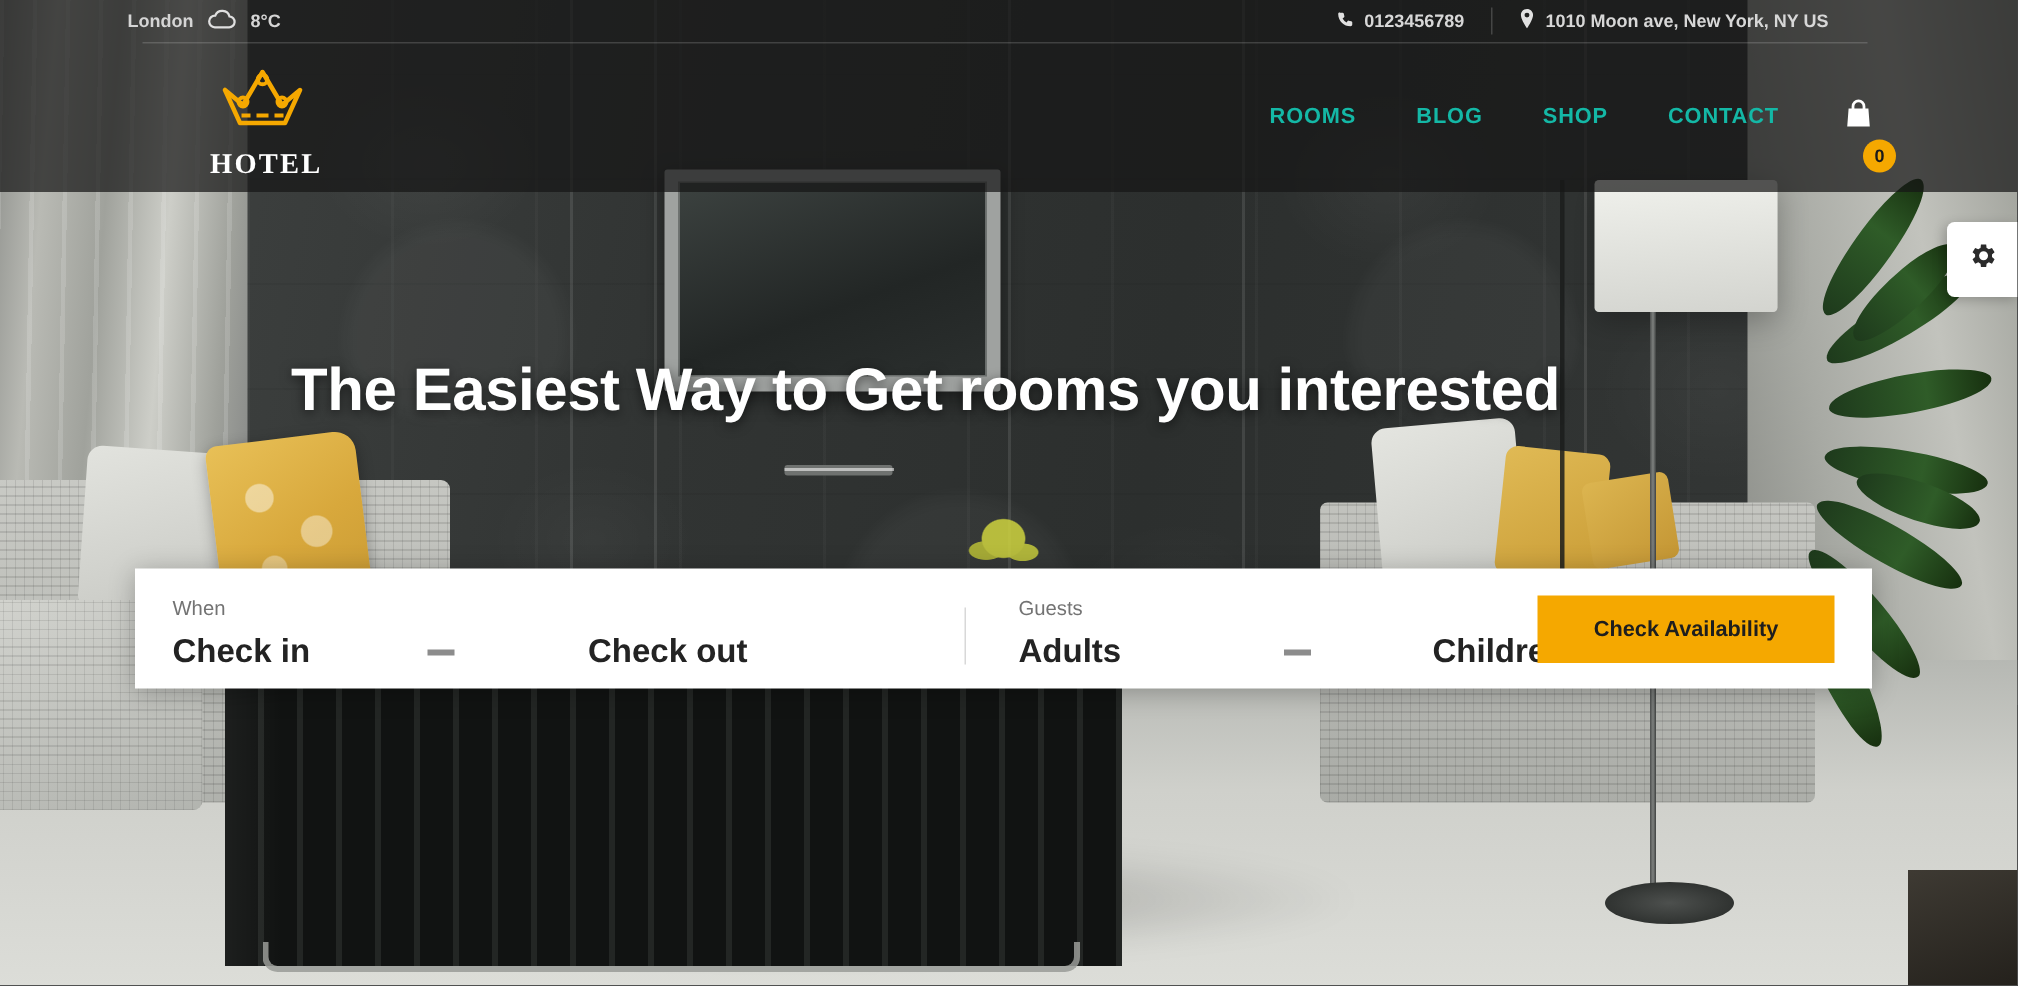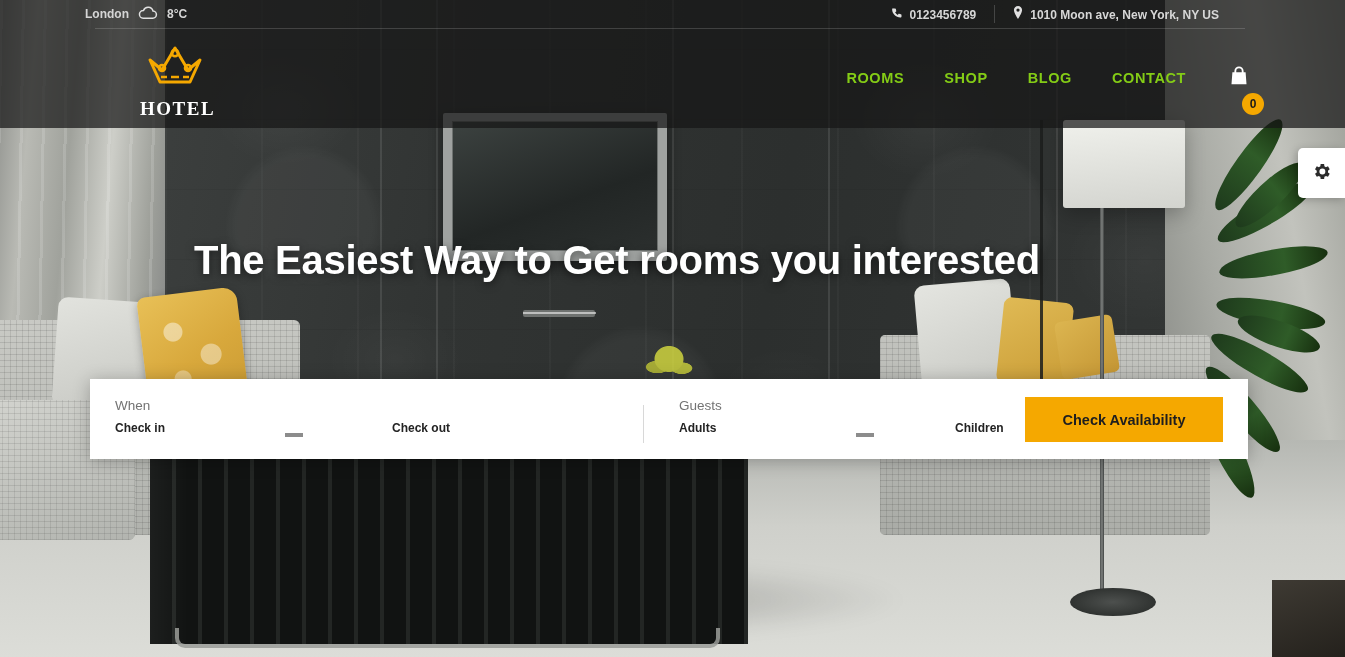--- a/index.html
+++ b/index.html
@@ -275,21 +275,21 @@
 
   .topbar {
     position: absolute;
     left: 0; top: 0; width: 1345px; height: 28px;
     display: flex; align-items: center;
     z-index: 7;
     font-size: 12px; font-weight: bold; color: #d5d5d5;
   }
   .topbar-left { position: absolute; left: 85px; display: flex; align-items: center; gap: 9px; }
   .topbar-right { position: absolute; right: 108px; display: flex; align-items: center; gap: 0; }
-  .tb-item { display: flex; align-items: flex-end; gap: 7px; padding: 0 18px; color: #d7d7d7; }
+  .tb-item { display: flex; align-items: center; gap: 7px; padding: 0 18px; color: #d7d7d7; }
   .tb-sep { width:1px; height: 18px; background: rgba(255,255,255,0.18); }
 
   .topbar-divider {
     position: absolute; left: 95px; top: 28px; width: 1150px; height: 1px;
     background: rgba(255,255,255,0.16); z-index: 7;
   }
 
   .navbar {
     position: absolute; left: 0; top: 28px; width: 1345px; height: 100px;
     z-index: 7;
@@ -304,21 +304,21 @@
 
   .nav-menu {
     position: absolute; right: 95px; top: 0; height: 100px;
     display: flex; align-items: center; gap: 0;
   }
   .nav-item {
     position: relative;
     padding: 0 20px;
     height: 100px;
     display: flex; align-items: center;
-    color: #84cc16; font-size: 14.5px; font-weight: bold;
+    color: #14b8a6; font-size: 14.5px; font-weight: bold;
     letter-spacing: .6px;
     cursor: pointer;
   }
   .nav-item.active { color: #f5a800; }
   .nav-underline {
     position: absolute; left: 12px; right: 12px; bottom: 18px;
     height: 3px; background: #f5a800;
   }
   .nav-caret {
     position: absolute; left: 50%; bottom: 21px;
@@ -364,21 +364,21 @@
     box-shadow: 0 2px 16px rgba(0,0,0,0.25);
     display: flex; align-items: center;
   }
   .bk-group { position: relative; height: 80px; }
   .bk-label {
     position: absolute; top: 19px;
     font-size: 13.5px; color: #737373; font-weight: normal;
   }
   .bk-field {
     position: absolute; top: 42px;
-    font-size: 12px; color: #232323; font-weight: bold;
+    font-size: 22px; color: #232323; font-weight: bold;
     cursor: pointer;
   }
   .bk-dash {
     position: absolute; top: 54px;
     width: 18px; height: 4px; background: #8c8c8c;
   }
   .bk-divider {
     position: absolute; left: 553px; top: 26px;
     width: 1px; height: 38px; background: #d8d8d8;
   }
@@ -520,25 +520,25 @@
     </div>
 
     <div class="nav-menu">
 
 
       <div class="nav-item">
         <span>ROOMS</span>
       </div>
 
       <div class="nav-item">
+        <span>BLOG</span>
+      </div>
+
+      <div class="nav-item">
         <span>SHOP</span>
-      </div>
-
-      <div class="nav-item">
-        <span>BLOG</span>
       </div>
 
 
       <div class="nav-item">
         <span>CONTACT</span>
       </div>
 
       <div class="cart">
         <span>
           <svg width="22" height="22" viewBox="0 0 24 24" fill="#ffffff">

